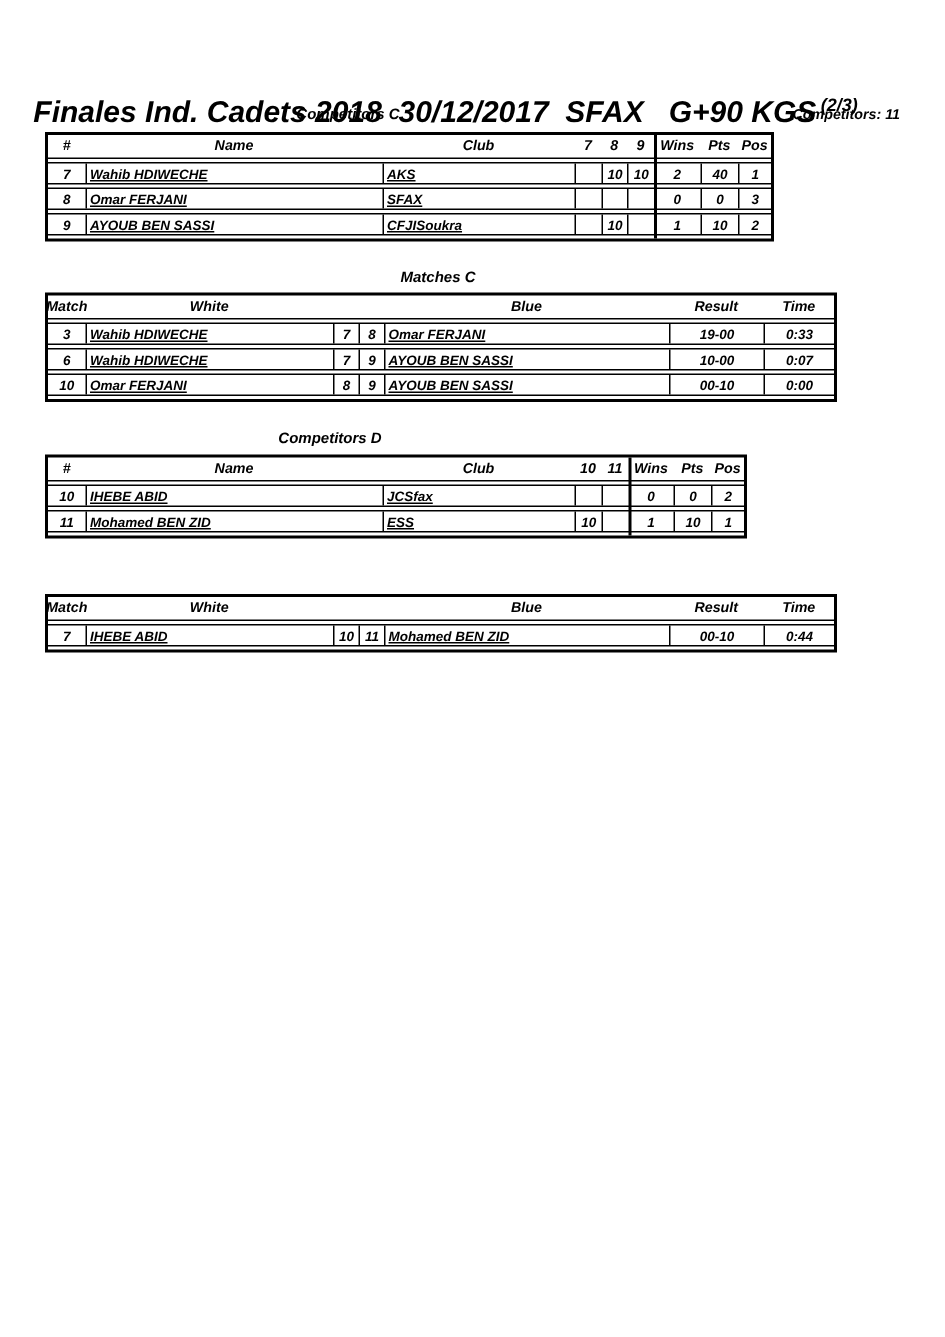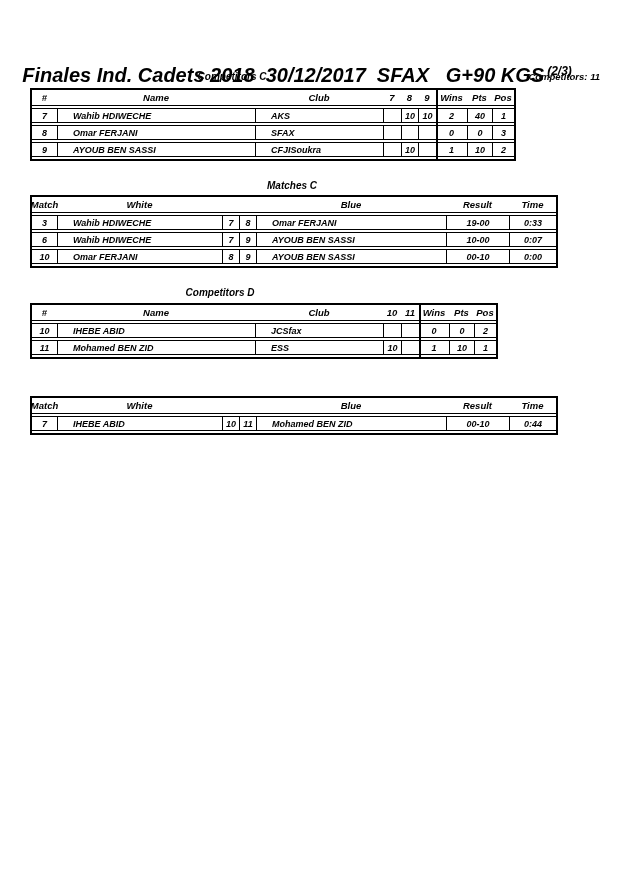--- a/index.html
+++ b/index.html
@@ -26,21 +26,21 @@
 
   .row { display:flex; align-items:stretch; }
   .thead { height:16px; border-bottom:1px solid #000; }
   .trow { height:15px; border-top:1px solid #000; border-bottom:1px solid #000; margin:2px 0; }
 
   .c {
     display:flex; align-items:center; justify-content:center;
     font-size:9px; white-space:nowrap; overflow:visible;
   }
   .thead .c { font-size:9.5px; }
-  .c.left { justify-content:flex-start; padding-left:15px; }
+  .c.left { justify-content:flex-start; padding-left:2px;text-decoration:underline; }
   .trow .c { border-left:1px solid #000; }
   .trow .c:first-child, .trow .c.nobl { border-left:none; }
 
   .w25{width:25px} .w198{width:198px} .w128{width:128px}
   .w18{width:18px} .w17{width:17px} .w31{width:31px} .w30{width:30px}
   .w165{width:165px} .w190{width:190px} .w63{width:63px}
   .wfx{flex:1}
 </style>
 </head>
 <body>

